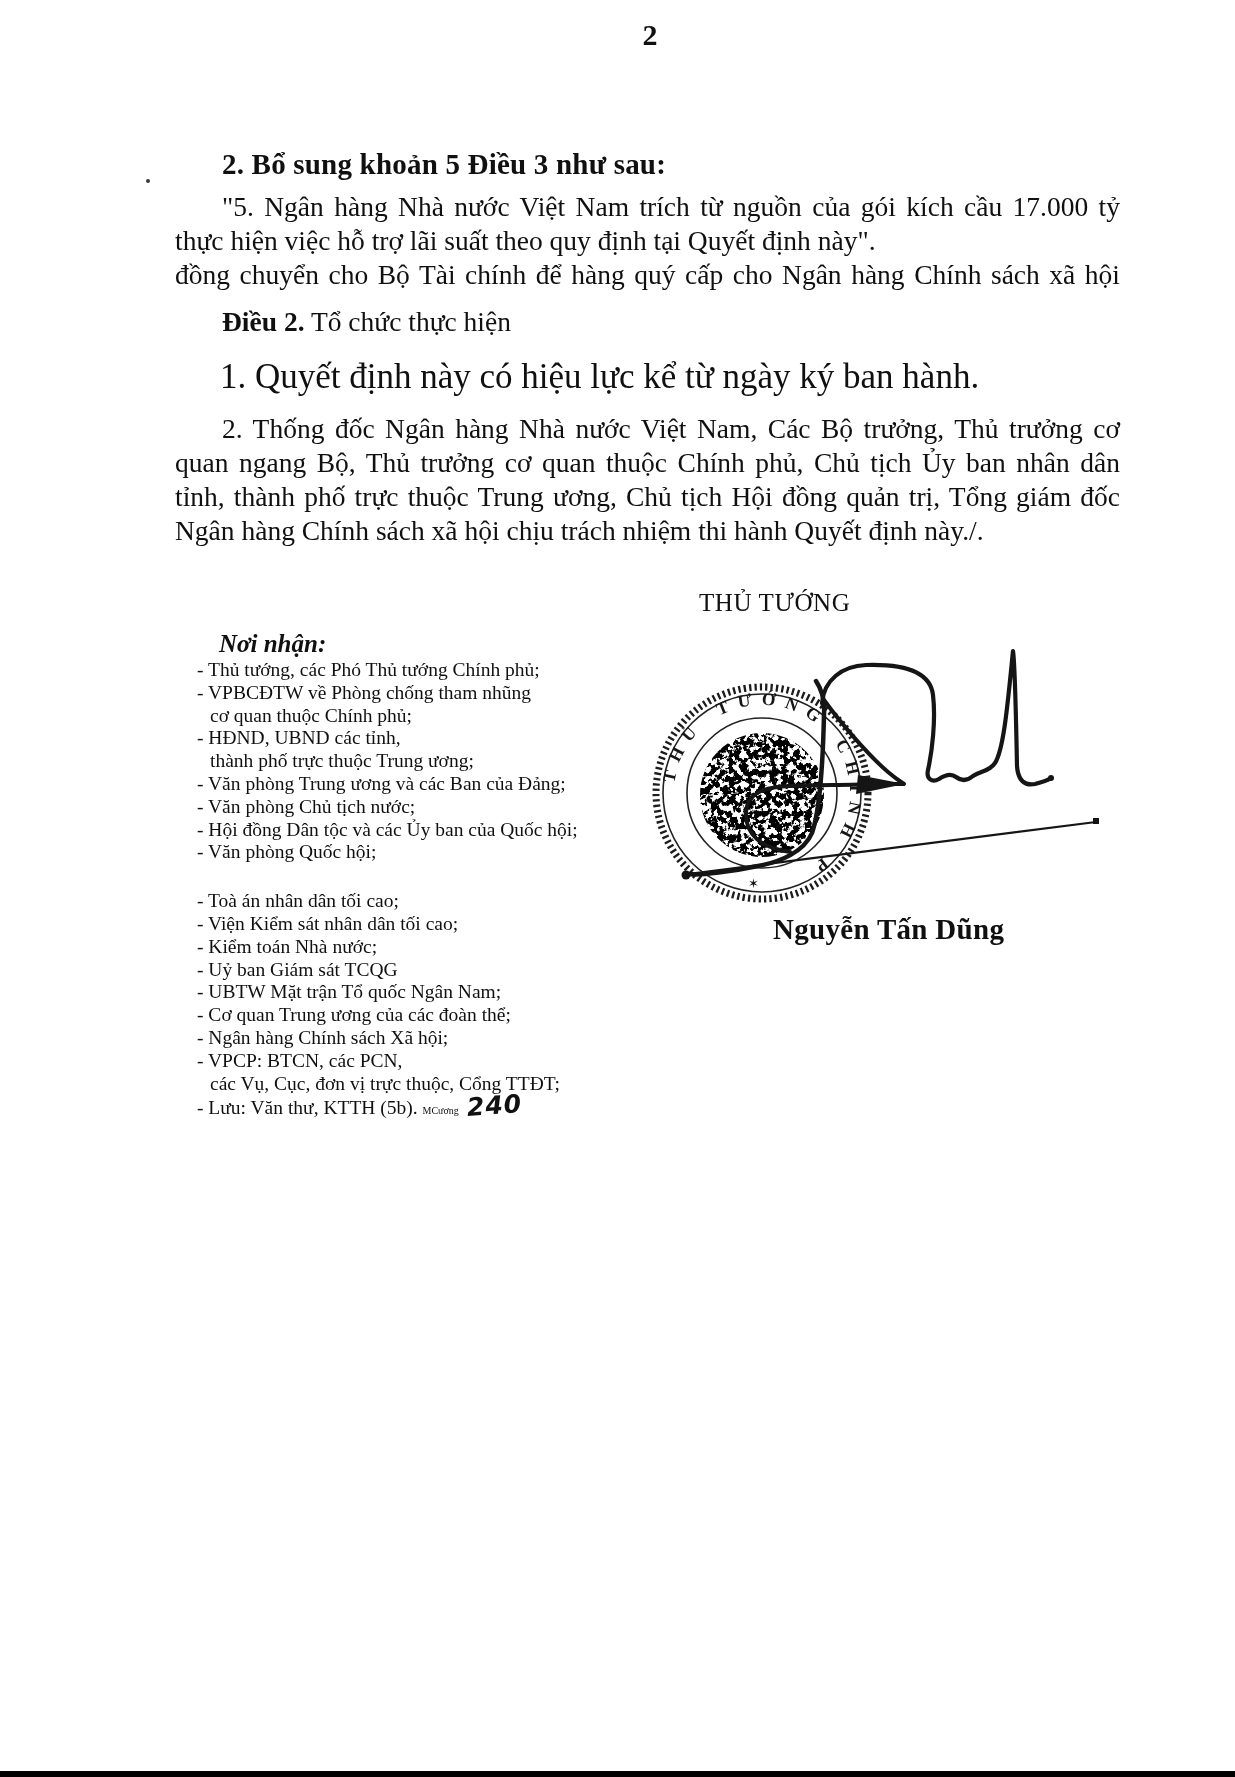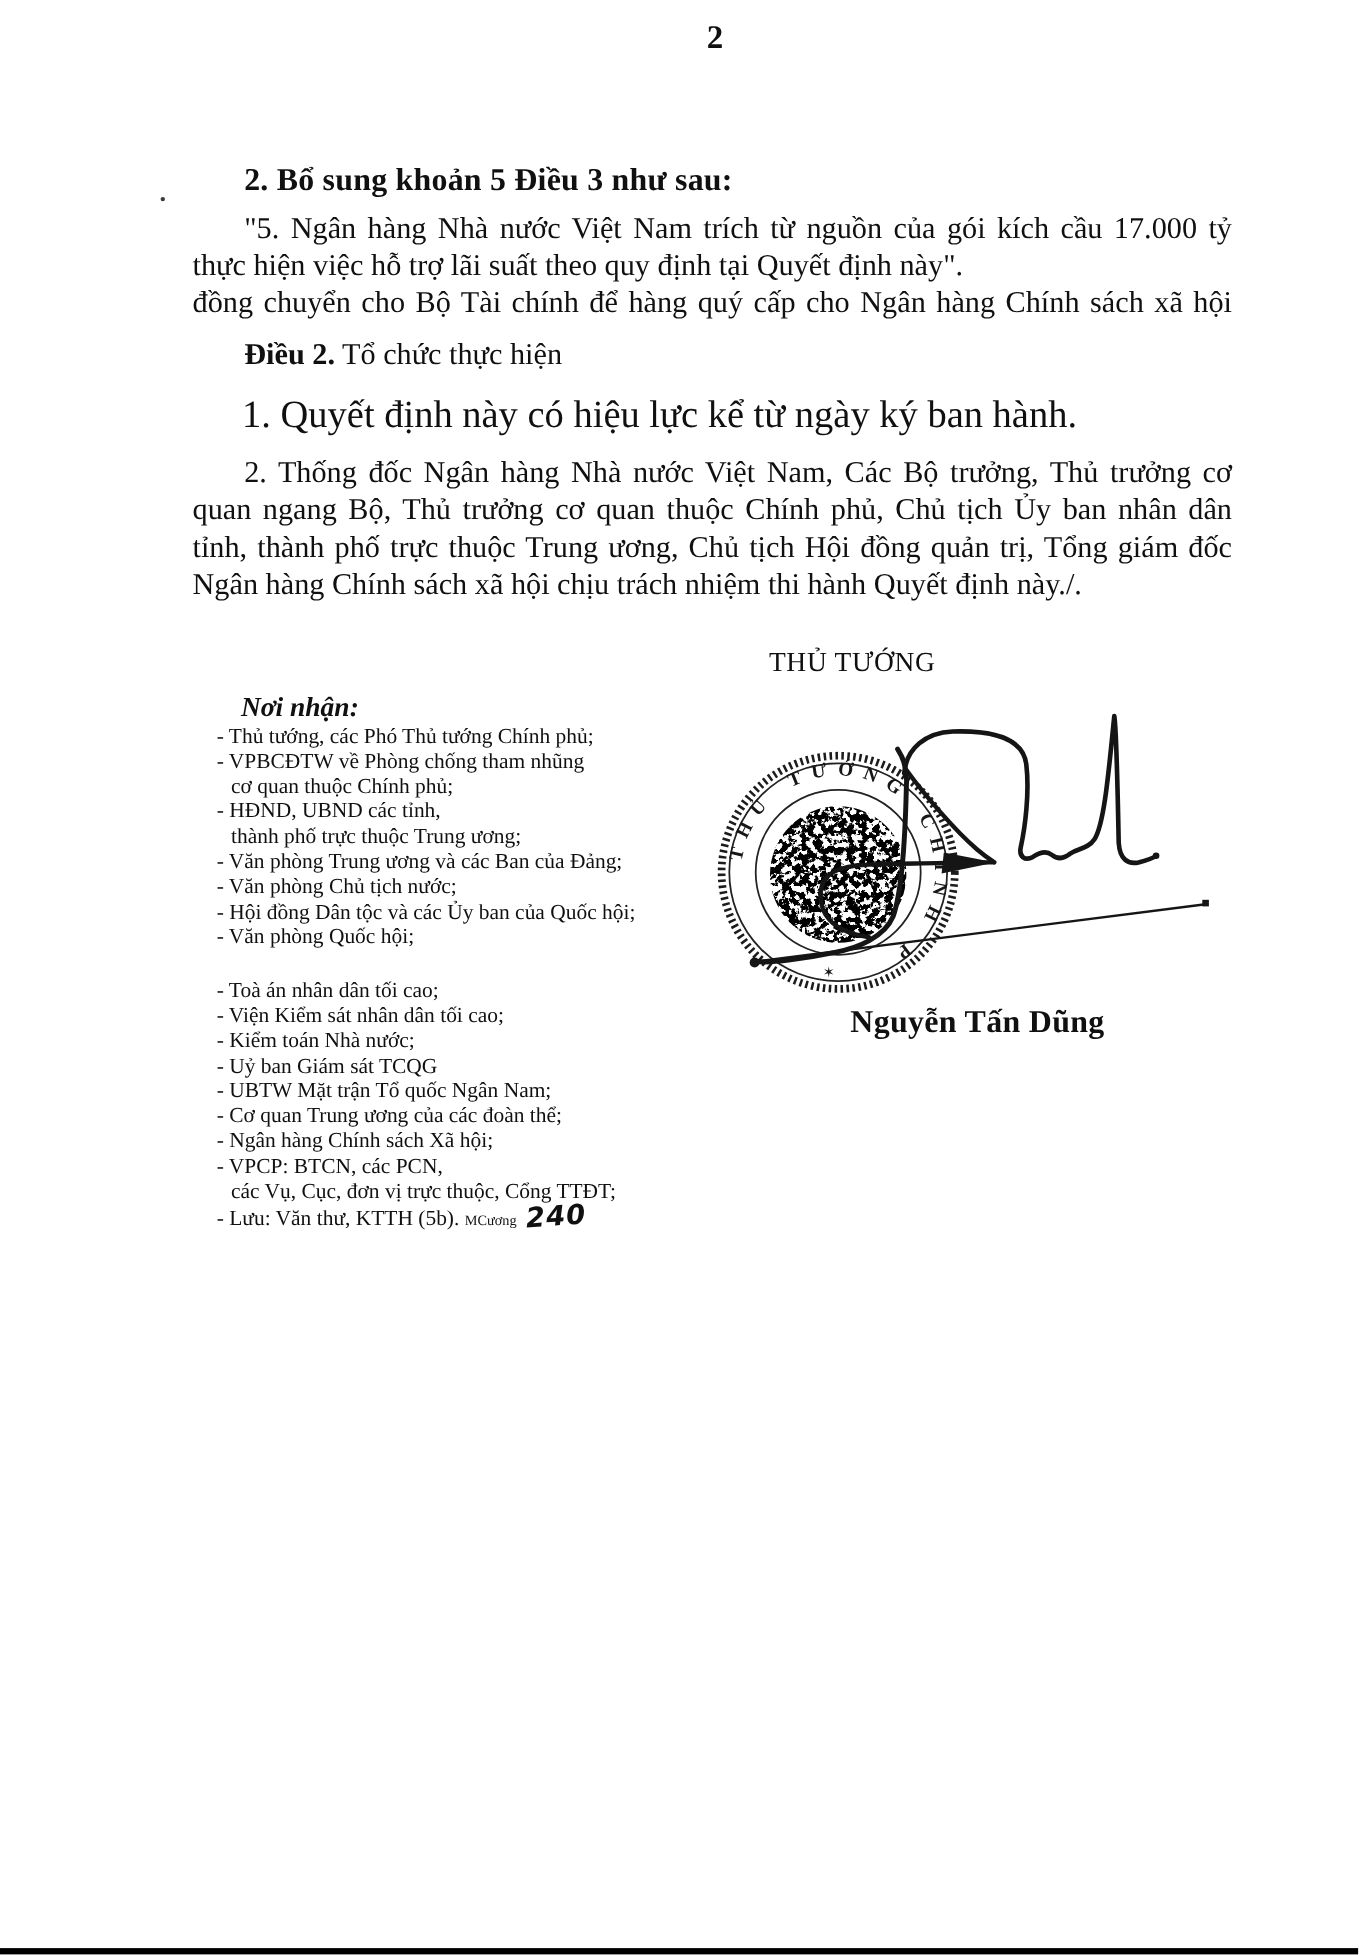--- a/index.html
+++ b/index.html
@@ -19,21 +19,21 @@
   .tline.ind{text-indent:47px;}
   .art2{position:absolute;left:222px;top:306px;font-size:27.5px;}
   .art2 .b{font-weight:bold;}
   .item1{position:absolute;left:220px;top:357px;font-size:35px;}
   .pm-title{position:absolute;left:699px;top:589px;font-size:25px;font-weight:normal;letter-spacing:.6px;}
   .noinhan{position:absolute;left:199px;top:630px;font-size:25px;font-weight:bold;font-style:italic;margin-left:20px;}
   .rec-list{position:absolute;left:197px;top:659px;width:520px;font-size:19.5px;line-height:22.8px;}
   .rec-item{white-space:pre-wrap;}
   .rec-item.rind{padding-left:13px;}
   .rec-item.rgap{margin-top:26px;}
-  .rec-small{font-size:13px;}
+  .rec-small{font-size:10px;}
   .rec-hand{display:inline-block;font-family:"DejaVu Sans",sans-serif;font-weight:bold;font-style:italic;
     font-size:25px;letter-spacing:1px;margin-left:8px;transform:rotate(-4deg);}
   .signer{position:absolute;left:773px;top:913px;font-size:29px;font-weight:bold;letter-spacing:.3px;}
   .sig-svg{position:absolute;left:600px;top:620px;width:560px;height:320px;}
   .bottom-bar{position:absolute;left:0;bottom:0;width:100%;height:6px;background:#000;}
   .seal-letters{font-family:"Liberation Serif","DejaVu Serif",serif;font-weight:bold;
     font-size:17.5px;letter-spacing:9px;word-spacing:6px;fill:#161616;}
   .seal-star{font-size:13px;fill:#161616;}
 </style>
 </head>

